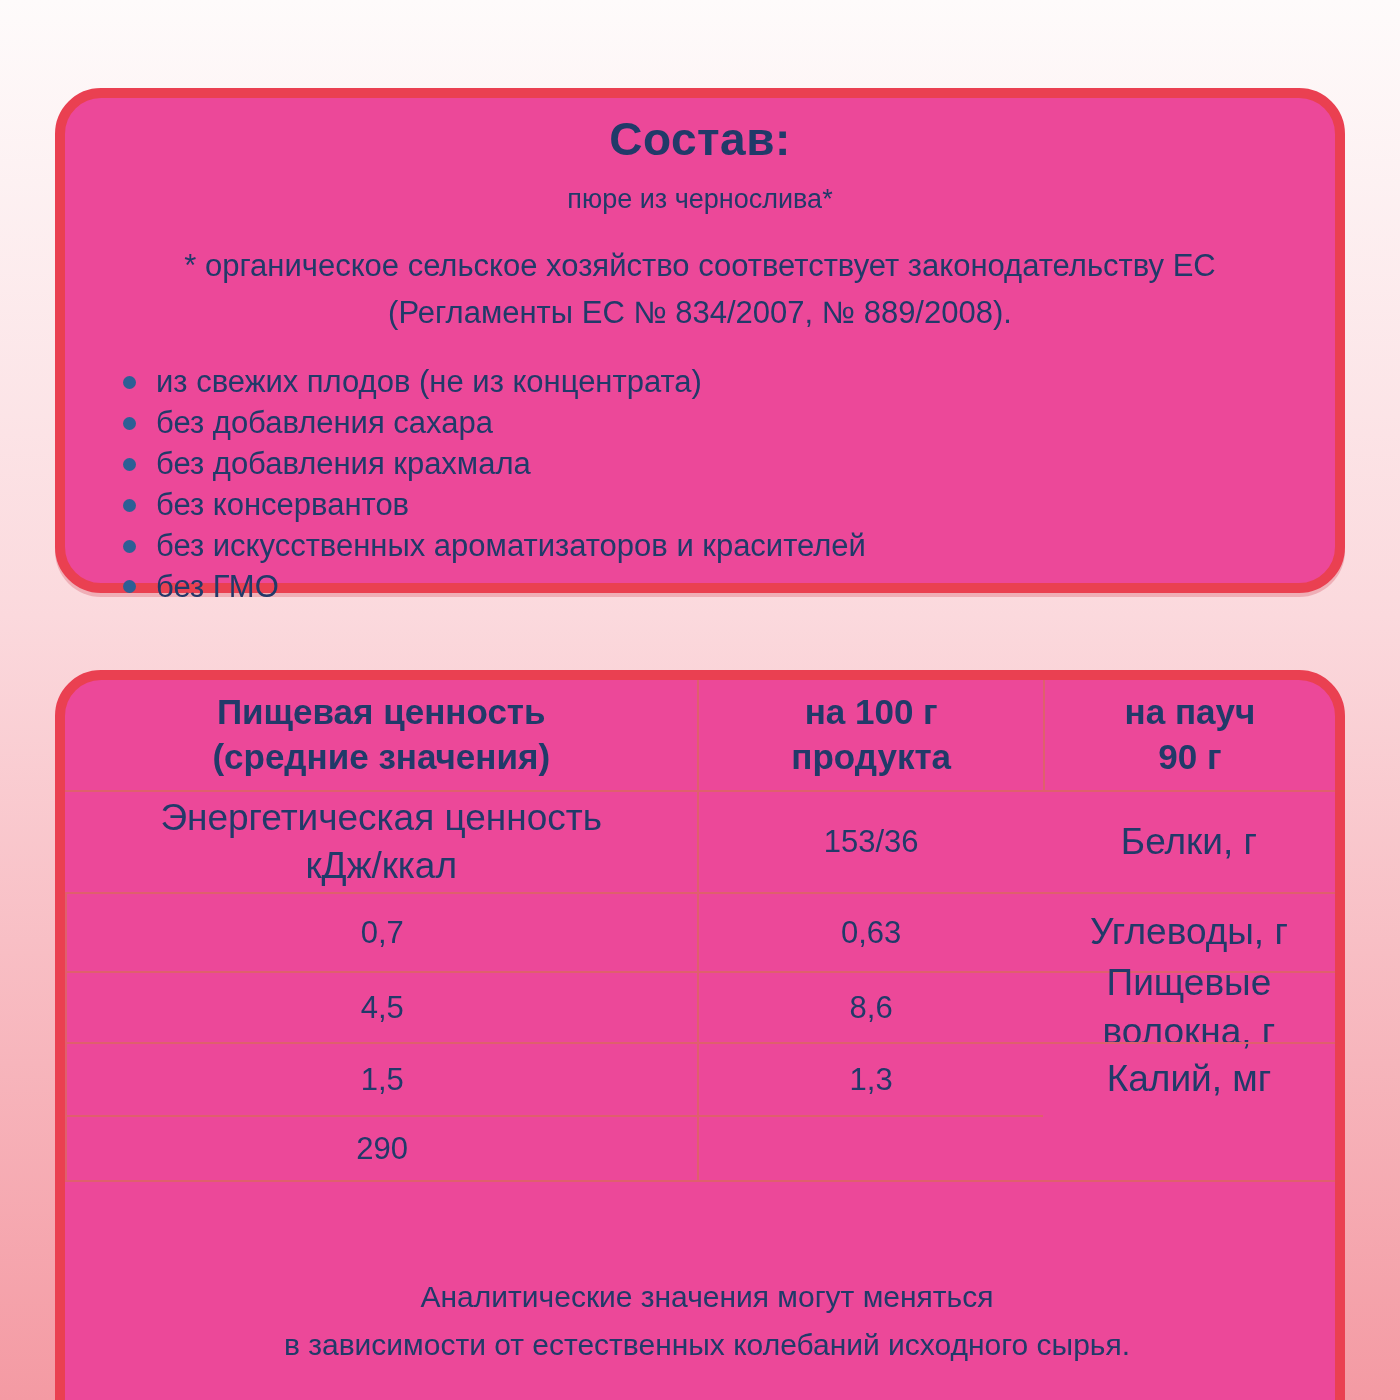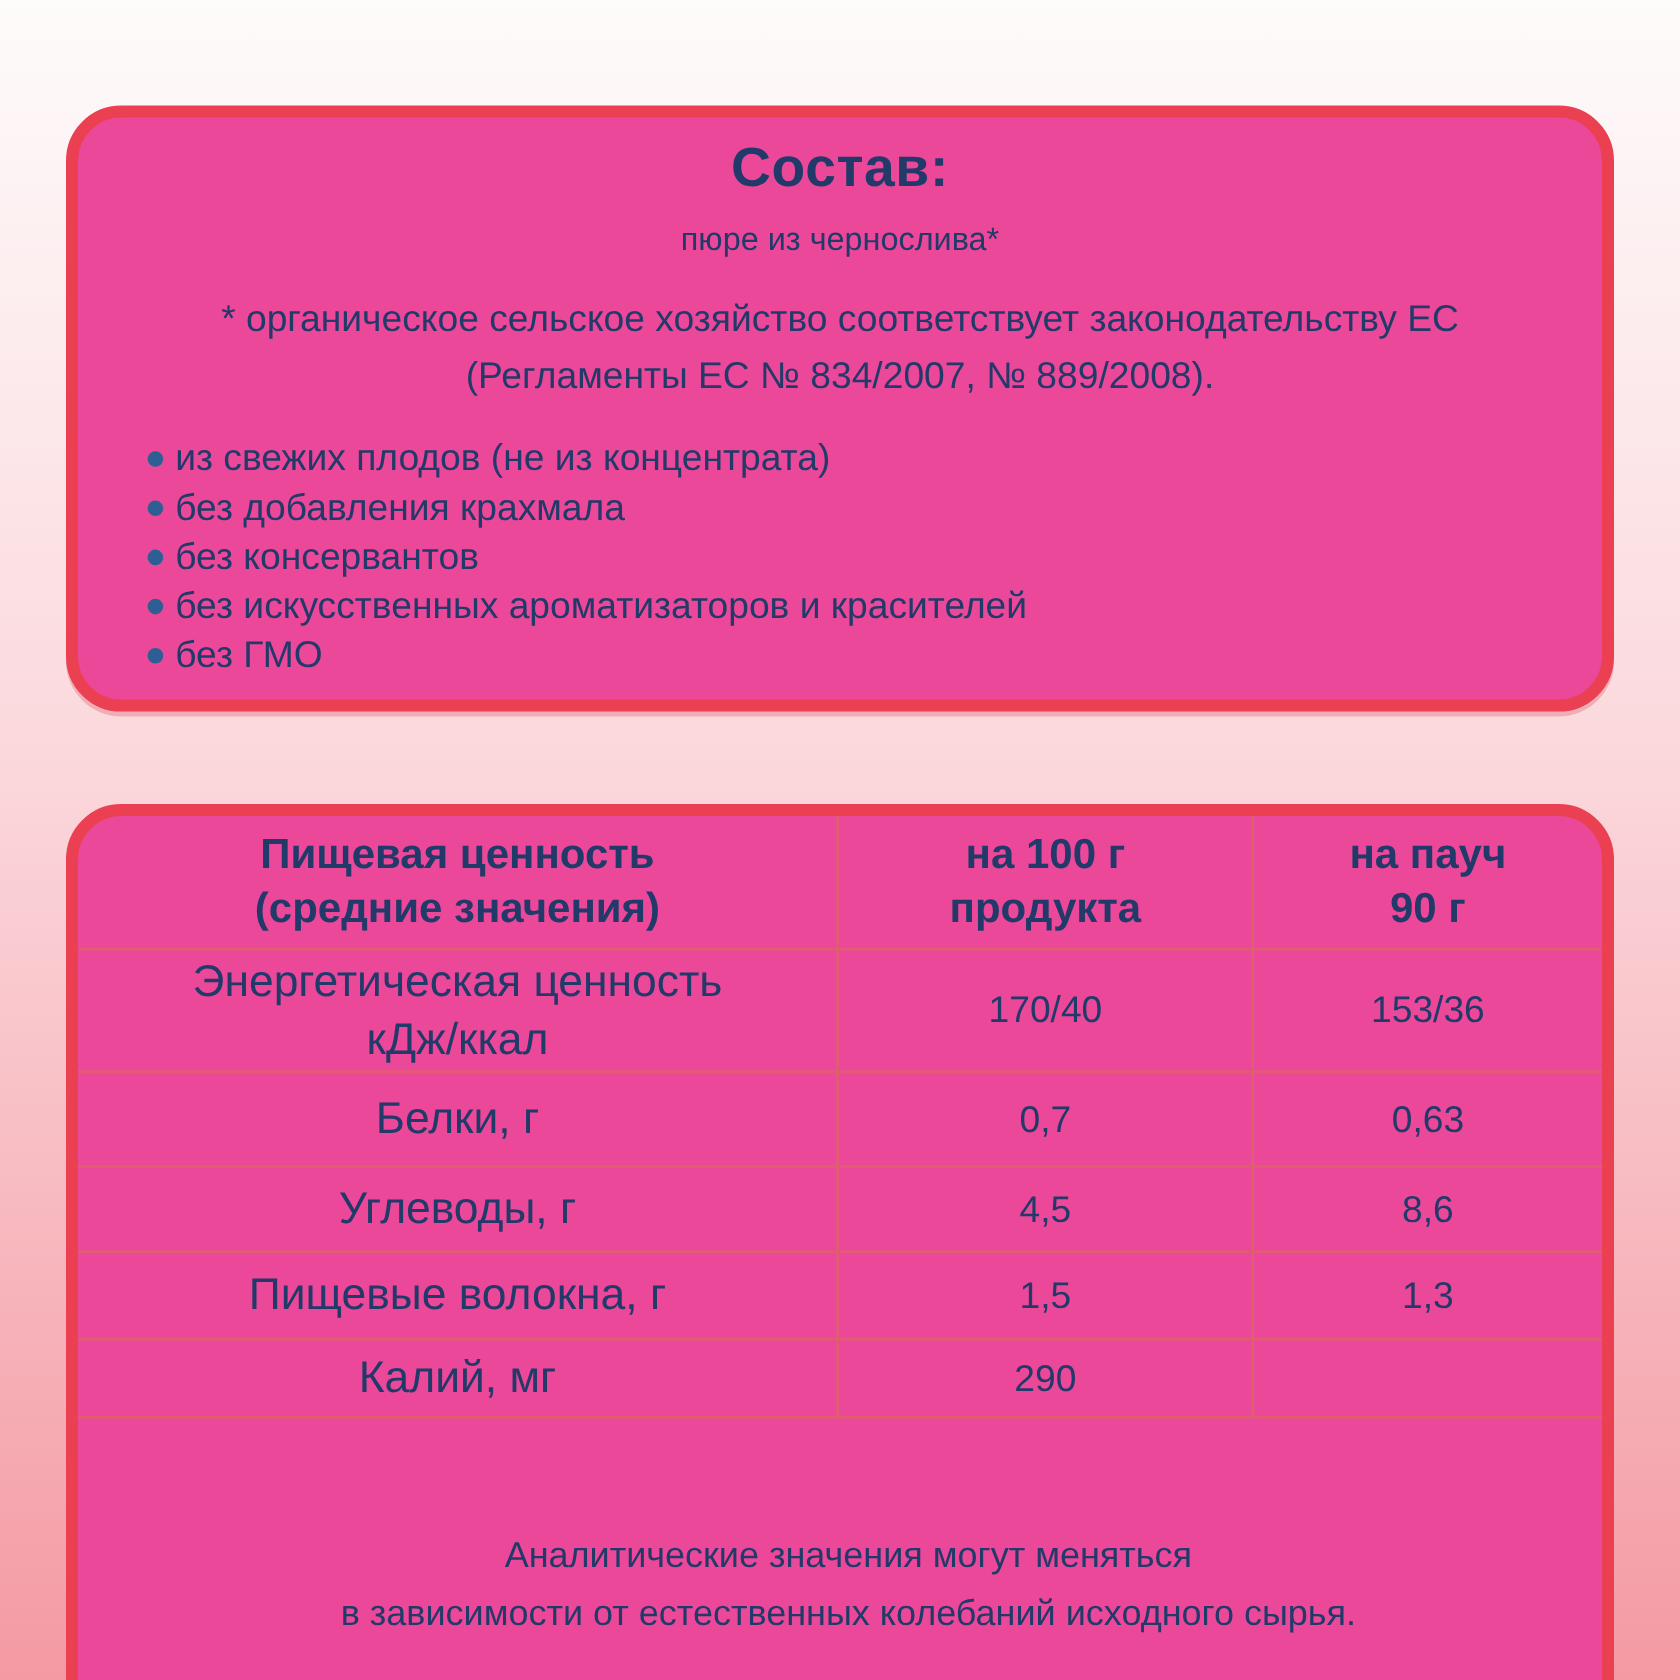--- a/index.html
+++ b/index.html
@@ -32,21 +32,21 @@
     font-size:46px;font-weight:bold;text-align:center;
     margin:14px 0 0;letter-spacing:0.5px;
   }
   .subtitle{font-size:27px;text-align:center;margin-top:18px;}
   .note{
     font-size:31px;text-align:center;margin-top:28px;
     line-height:1.5;white-space:pre-line;
   }
   .bullets{list-style:none;margin:26px 0 0;padding:0 10px 0 28px;}
   .bullets li{
-    display:flex;align-items:center;gap:10px;
+    display:flex;align-items:center;gap:20px;
     font-size:31px;line-height:1.32;
   }
   .dot{
     width:13px;height:13px;border-radius:50%;
     background:var(--bullet-blue);flex:0 0 13px;
   }
 
   
   .tbl{
     display:grid;width:100%;height:100%;
@@ -75,20 +75,24 @@
   <div class="subtitle">пюре из чернослива*</div>
   <div class="note">* органическое сельское хозяйство соответствует законодательству ЕС
 (Регламенты ЕС № 834/2007, № 889/2008).</div>
   <ul class="bullets">
     <li>
       <span class="dot"></span>
       <span>из свежих плодов (не из концентрата)</span>
     </li>
     <li>
       <span class="dot"></span>
+      <span>без добавления сахара</span>
+    </li>
+    <li>
+      <span class="dot"></span>
       <span>без добавления крахмала</span>
     </li>
     <li>
       <span class="dot"></span>
       <span>без консервантов</span>
     </li>
     <li>
       <span class="dot"></span>
       <span>без искусственных ароматизаторов и красителей</span>
     </li>
@@ -104,21 +108,20 @@
 
     <div class="cell head c1">Пищевая ценность
 (средние значения)</div>
     <div class="cell head c2">на 100 г
 продукта</div>
     <div class="cell head c3">на пауч
 90 г</div>
 
     <div class="cell lbl c1 rt">Энергетическая ценность
 кДж/ккал</div>
-    <div class="cell val c2 rt">170/40</div>
     <div class="cell val c3 rt">153/36</div>
 
     <div class="cell lbl c1 rt">Белки, г</div>
     <div class="cell val c2 rt">0,7</div>
     <div class="cell val c3 rt">0,63</div>
 
     <div class="cell lbl c1 rt">Углеводы, г</div>
     <div class="cell val c2 rt">4,5</div>
     <div class="cell val c3 rt">8,6</div>
 

